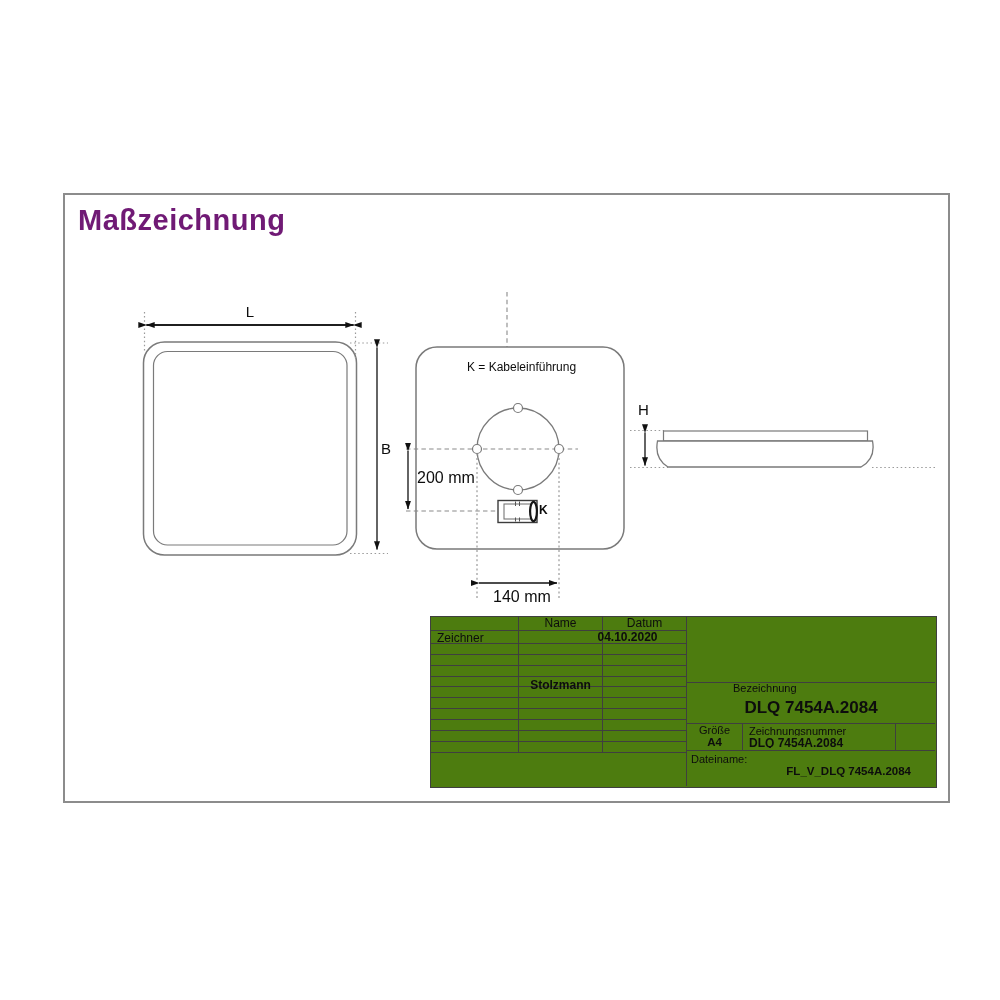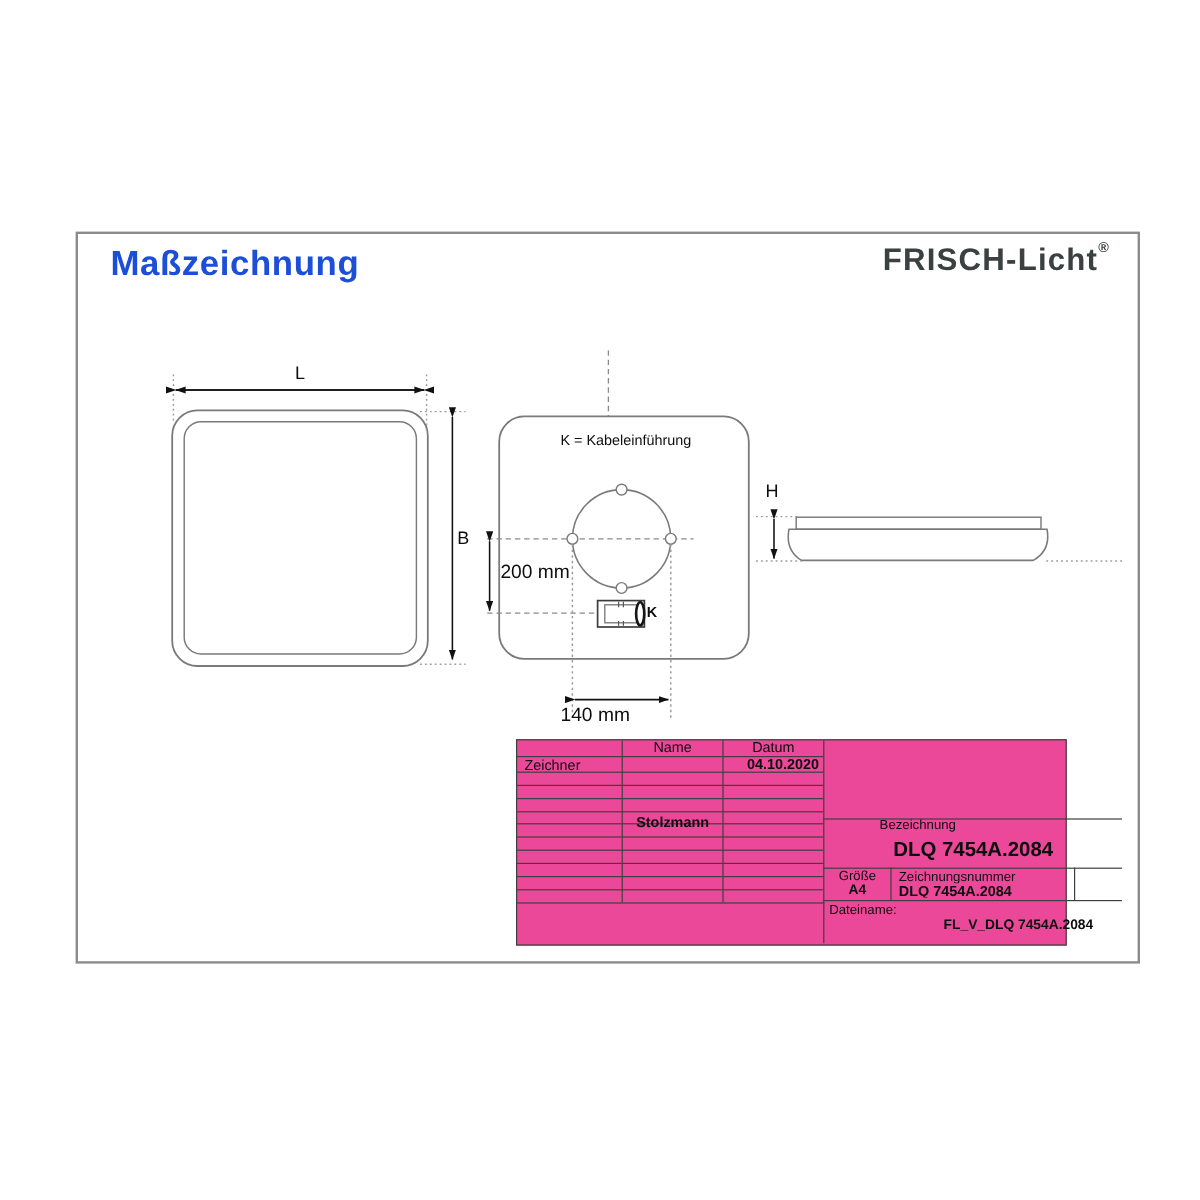--- a/index.html
+++ b/index.html
@@ -1,46 +1,45 @@
 <!DOCTYPE html>
 <html><head>
 <meta charset="utf-8">
 <style>
   * { margin:0; padding:0; box-sizing:border-box; }
   html,body { background:#fff; }
   body { font-family:"Liberation Sans","DejaVu Sans",sans-serif; color:#0d0d0d; }
   .page { position:relative; width:1000px; height:1000px; background:#ffffff; overflow:hidden; }
   .frame { position:absolute; left:63px; top:193px; width:887px; height:610px; border:2px solid #8c8c8c; background:#fff; }
-  .doc-title { position:absolute; left:78px; top:204px; font-size:29px; font-weight:bold; letter-spacing:.5px; color:#1d4ed8;margin-left:14px; }
+  .doc-title { position:absolute; left:78px; top:204px; font-size:29px; font-weight:bold; letter-spacing:.5px; color:#701a75; }
   .logo { position:absolute; top:201px; right:63px; width:320px; text-align:right; padding-right:13px; color:#3a4140; }
   .logo .logo-text { font-size:26px; font-weight:bold; letter-spacing:1px; }
   .logo .logo-reg { font-size:12px; font-weight:bold; vertical-align:top; position:relative; top:-2px; }
   svg.draw { position:absolute; left:0; top:0; width:1000px; height:1000px; }
   .lbl { position:absolute; color:#0d0d0d; white-space:nowrap; }
   .lbl-dim { font-size:15px; }
   .lbl-mm { font-size:16px; }
   .lbl-small { font-size:12px; }
   
-  .tblock { position:absolute; left:430px; top:616px; width:459px; height:172px; border:1.5px solid #3f3f3f; background:#ec4899; }
+  .tblock { position:absolute; left:430px; top:616px; width:507px; height:172px; border:1.5px solid #3f3f3f; background:#4d7c0f; }
   .gl { position:absolute; background:#3f3f3f; }
   .tcell { position:absolute; overflow:hidden; }
   .c-center { display:flex; align-items:center; justify-content:center; text-align:center; }
   .fs11 { font-size:11px; } .fs12 { font-size:12px; }
   .b { font-weight:bold; }
 </style>
 </head>
 <body>
 
 <div class="page">
 
   <div class="frame"></div>
 
   <div class="doc-title">Maßzeichnung</div>
 
-  <div class="logo"><span class="logo-text">FRISCH-Licht</span><span class="logo-reg">®</span></div>
 
   <svg class="draw" viewBox="0 0 1000 1000">
     <defs>
       <marker id="arr" markerWidth="9" markerHeight="6" refX="8.2" refY="3" orient="auto" markerUnits="userSpaceOnUse">
         <path d="M0,0 L8.6,3 L0,6 Z" fill="#111111"></path>
       </marker>
     </defs>
 
     <g>
       <rect x="143.5" y="342" width="213" height="213" rx="21" fill="#ffffff" stroke="#7a7a7a" stroke-width="1.5"></rect>
@@ -91,21 +90,21 @@
       <line x1="645" y1="432.5" x2="645" y2="465.5" stroke="#111111" stroke-width="1.3" marker-start="url(#arr)" marker-end="url(#arr)"></line>
     </g>
   </svg>
 
   <div class="lbl lbl-dim" style="left:242px; top:303px; width:16px; text-align:center;">L</div>
   <div class="lbl lbl-dim" style="left:381px; top:440px;">B</div>
   <div class="lbl lbl-dim" style="left:638px; top:401px;">H</div>
   <div class="lbl lbl-small" style="left:467px; top:360px;">K = Kabeleinführung</div>
   <div class="lbl lbl-small" style="left:539px; top:503px; font-weight:bold;">K</div>
   <div class="lbl lbl-mm" style="left:417px; top:469px;">200 mm</div>
-  <div class="lbl lbl-mm" style="left:461px; top:588px; width:70px; text-align:center;">140 mm</div>
+  <div class="lbl lbl-mm" style="left:493px; top:588px; width:70px; ">140 mm</div>
 
   <div class="tblock">
 
     <div class="gl" style="left:87px;  top:0; width:1px; height:134.5px;"></div>
     <div class="gl" style="left:171px; top:0; width:1px; height:134.5px;"></div>
     <div class="gl" style="left:255px; top:0; width:1px; height:169px;"></div>
     <div class="gl" style="left:0; top:12.5px;  width:255px; height:1px;"></div>
     <div class="gl" style="left:0; top:26px;    width:255px; height:1px;"></div>
     <div class="gl" style="left:0; top:36.8px;  width:255px; height:1px;"></div>
     <div class="gl" style="left:0; top:47.7px;  width:255px; height:1px;"></div>
@@ -121,21 +120,21 @@
     <div class="gl" style="left:255px; top:64.5px;  width:249px; height:1px;"></div>
     <div class="gl" style="left:255px; top:106px;   width:249px; height:1px;"></div>
     <div class="gl" style="left:255px; top:132.7px; width:249px; height:1px;"></div>
     <div class="gl" style="left:311px; top:106px; width:1px; height:26.7px;"></div>
     <div class="gl" style="left:464px; top:106px; width:1px; height:26.7px;"></div>
 
     <div class="tcell c-center fs12" style="left:88px; top:0; width:83px; height:12.5px;">Name</div>
     <div class="tcell c-center fs12" style="left:172px; top:0; width:83px; height:12.5px;">Datum</div>
     <div class="tcell fs12" style="left:6px; top:13.5px; width:80px; height:13px;">Zeichner</div>
     <div class="tcell c-center fs12 b" style="left:88px; top:13px; width:83px; height:13px;margin-top:48px;">Stolzmann</div>
-    <div class="tcell c-center fs12 b" style="left:180px; top:13px; width:83px; height:13px;">04.10.2020</div>
+    <div class="tcell c-center fs12 b" style="left:155px; top:13px; width:83px; height:13px;">04.10.2020</div>
 
     <div class="tcell fs11" style="left:260px; top:65px; width:120px; height:12px;padding-left:42px;">Bezeichnung</div>
     <div class="tcell c-center b" style="left:256px; top:79px; width:248px; height:24px; font-size:17px;">DLQ 7454A.2084</div>
     <div class="tcell c-center fs11" style="left:256px; top:107.5px; width:55px; height:11.5px;">Größe</div>
     <div class="tcell c-center b" style="left:256px; top:119px; width:55px; height:12px; font-size:11.5px;">A4</div>
     <div class="tcell fs11" style="left:318px; top:107.5px; width:140px; height:11.5px;">Zeichnungsnummer</div>
     <div class="tcell b fs12" style="left:318px; top:119px; width:140px; height:12px;">DLQ 7454A.2084</div>
     <div class="tcell fs11" style="left:260px; top:135.5px; width:200px; height:12px;">Dateiname:</div>
     <div class="tcell b" style="left:260px; top:147.5px; width:220px; height:13px; font-size:11.5px;text-align:right;">FL_V_DLQ 7454A.2084</div>
   </div>

